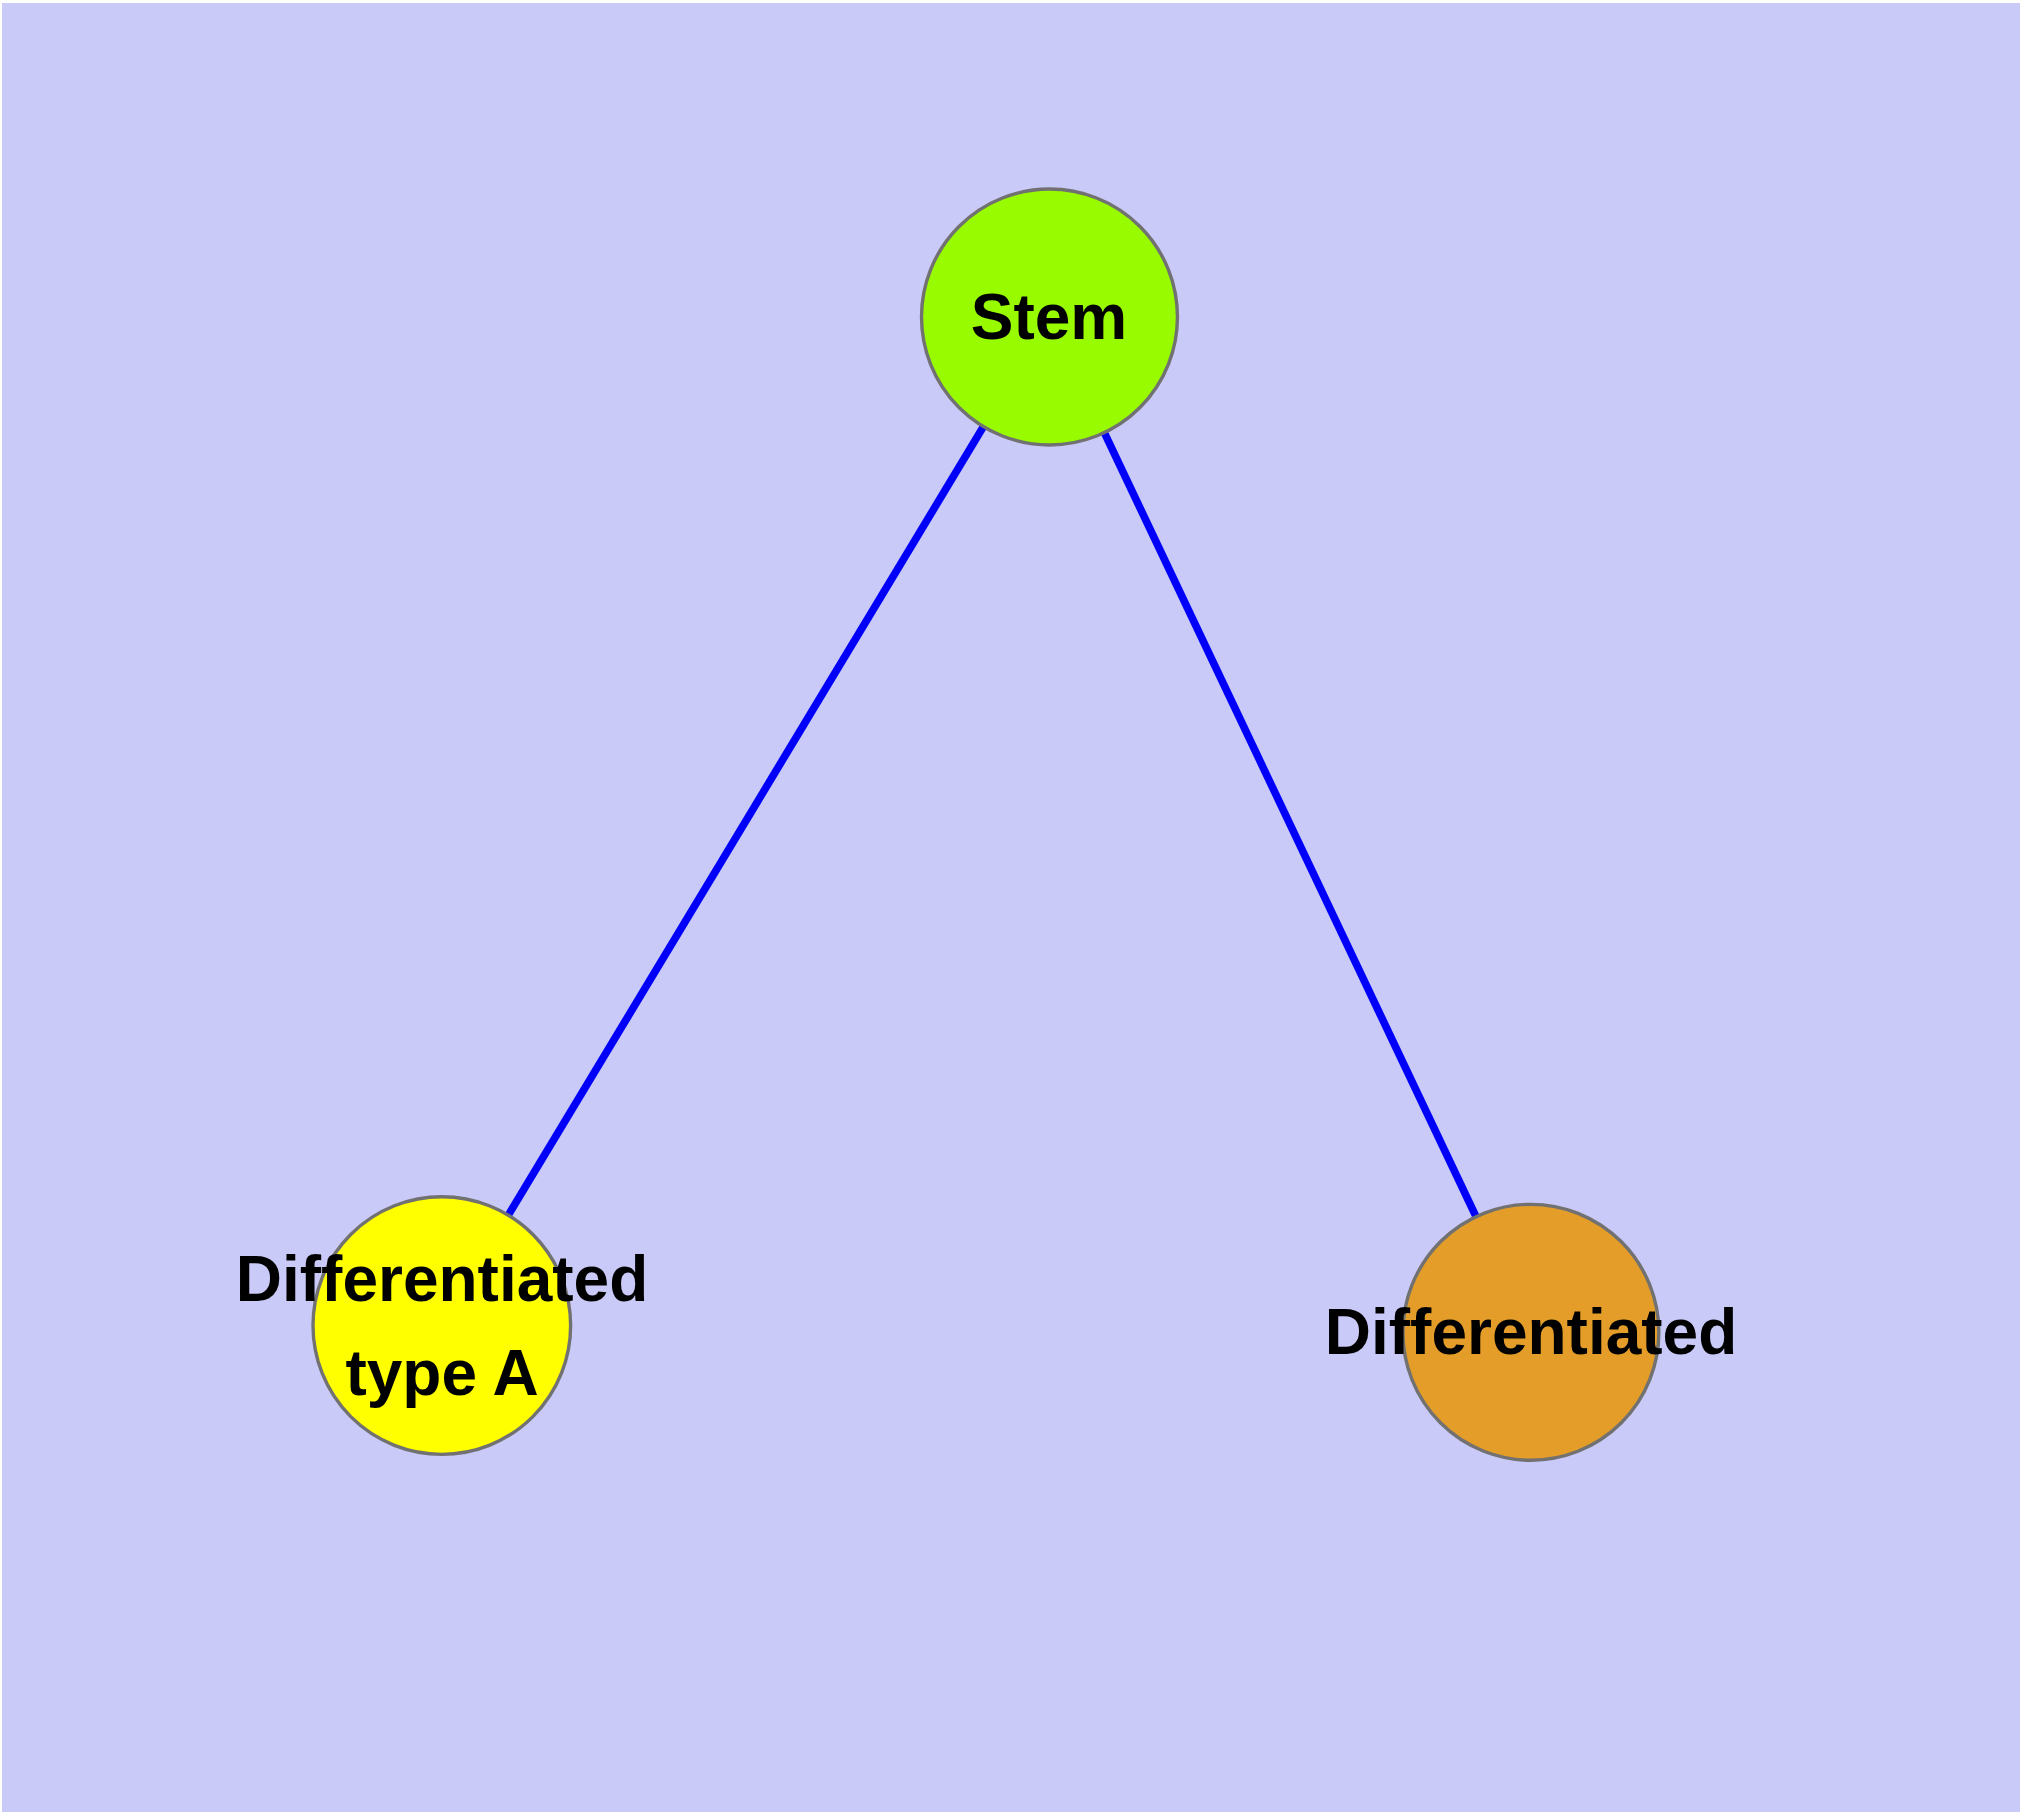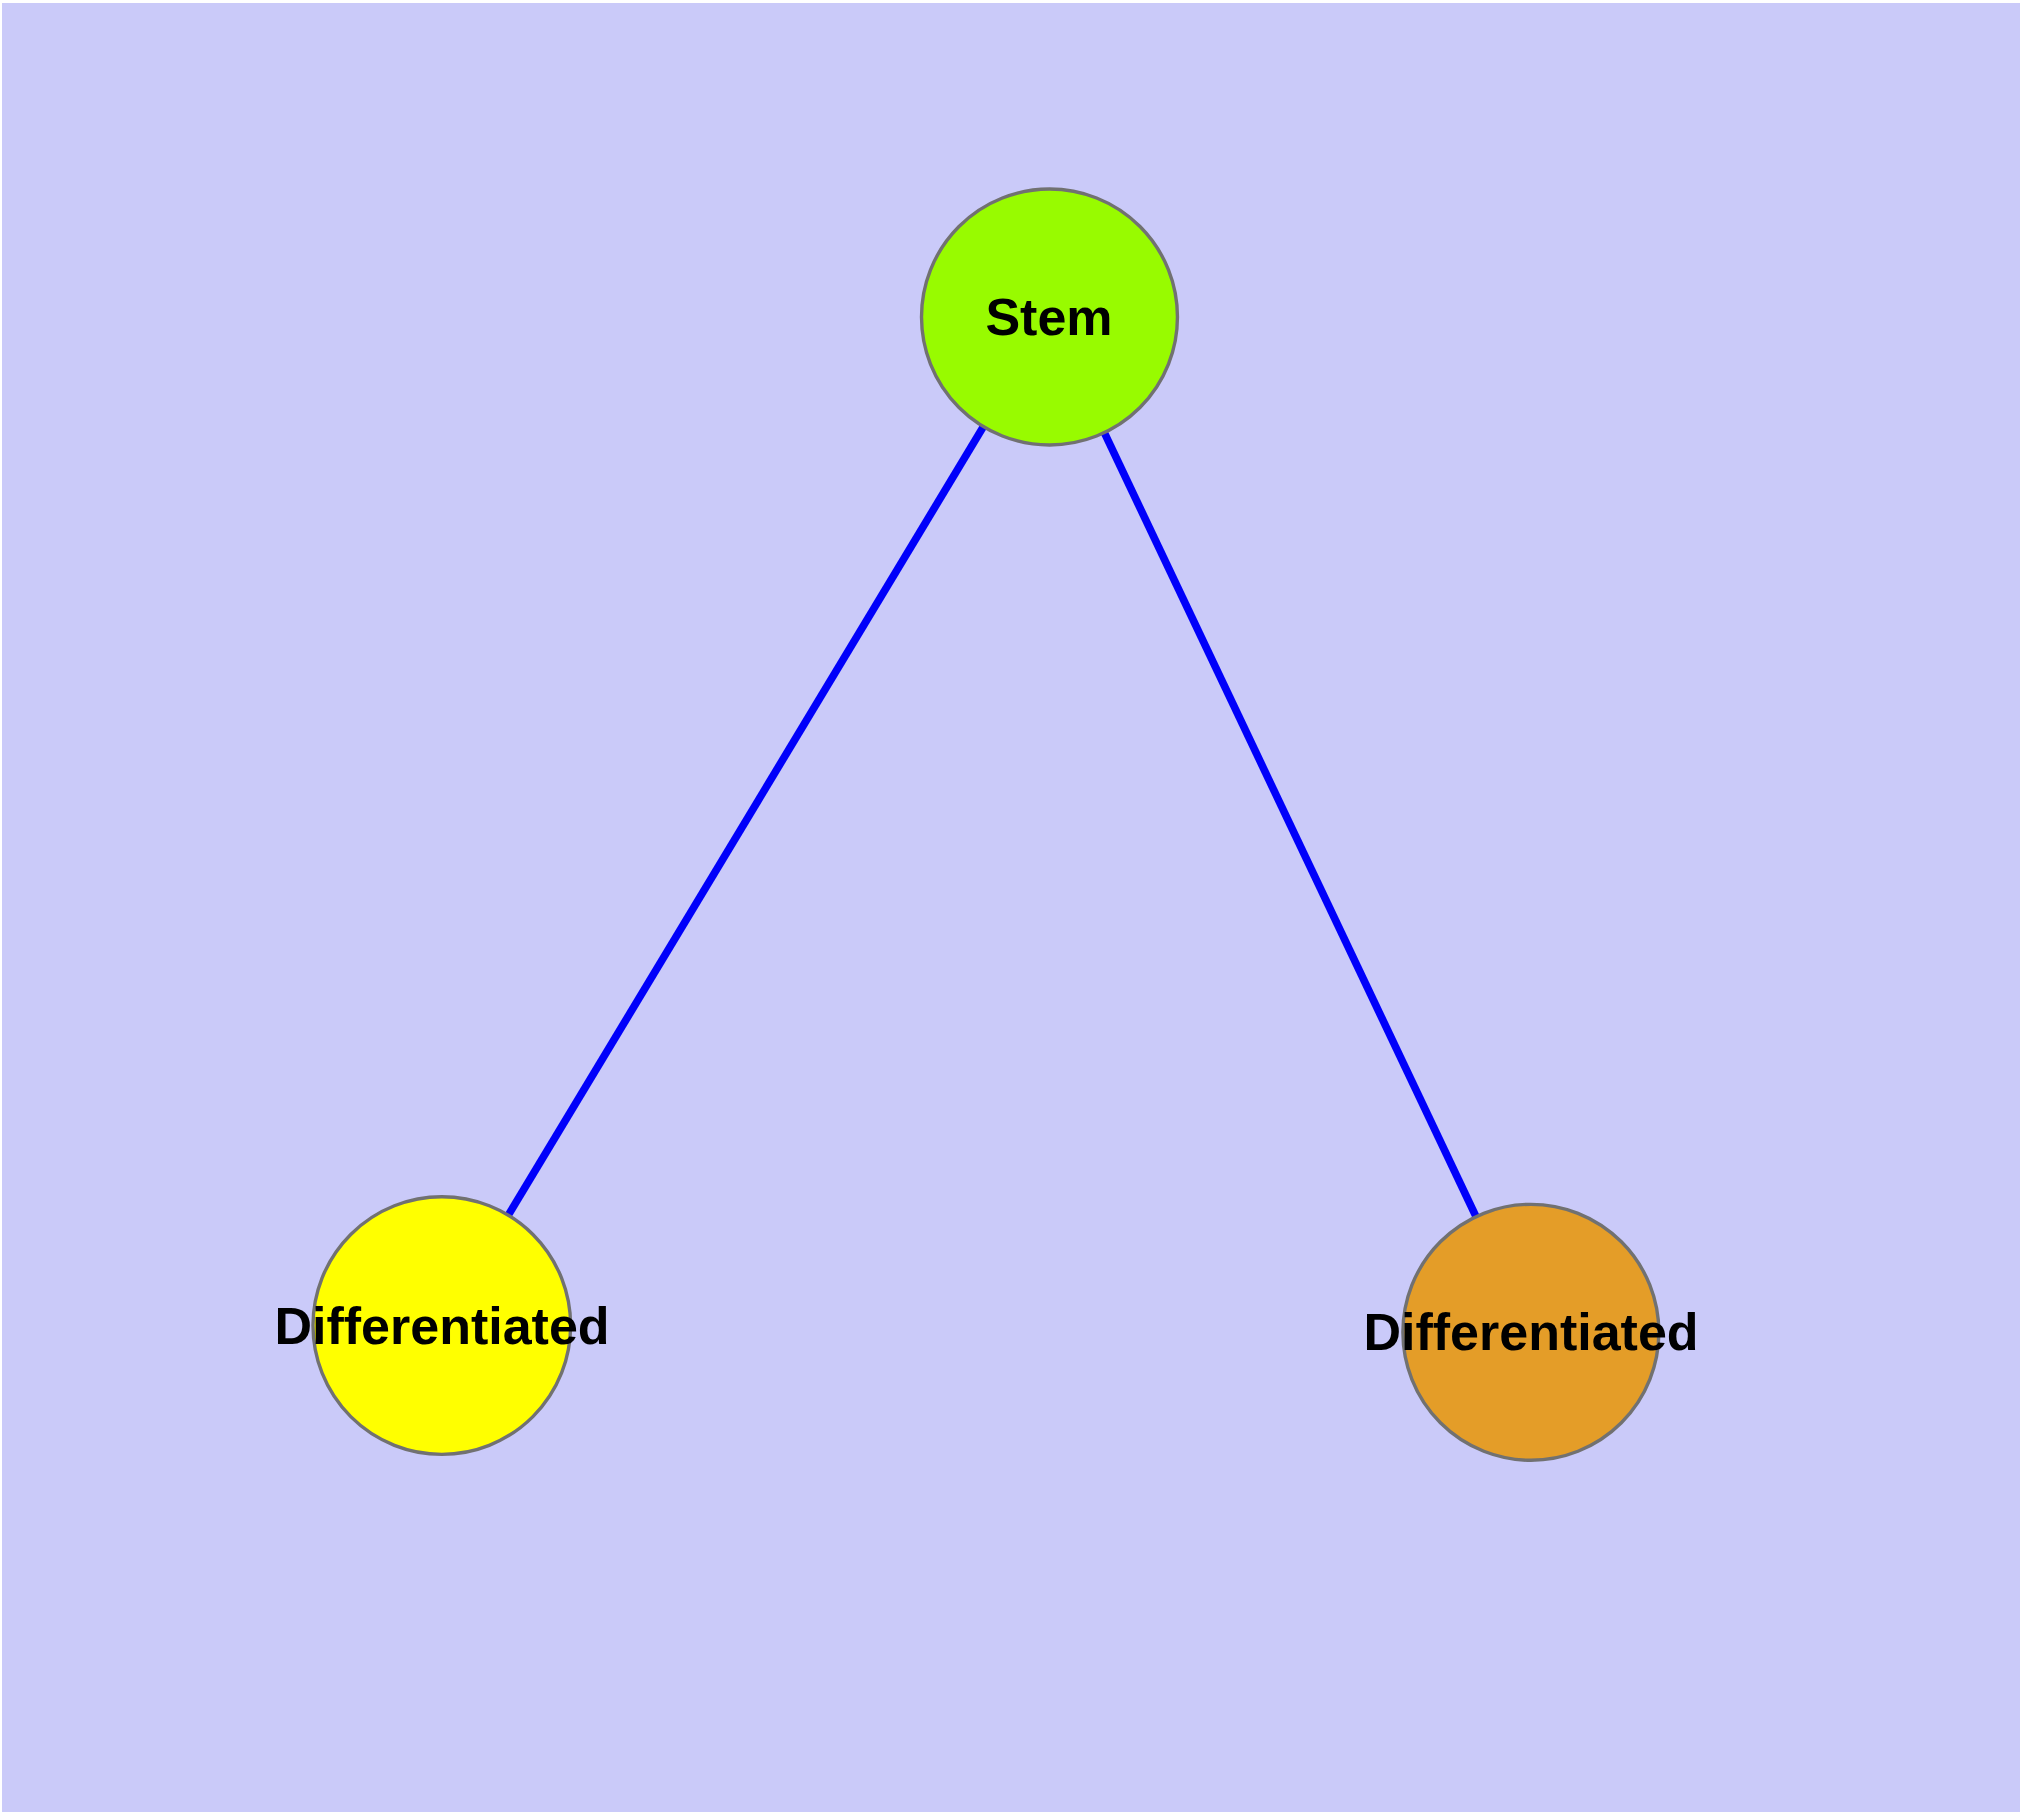--- a/index.html
+++ b/index.html
@@ -36,21 +36,21 @@
   .node-circle {
     stroke: #717171;
     stroke-width: 4px;
   }
   .node-label {
     position: absolute;
     transform: translate(-50%, -50%);
     text-align: center;
     color: #000000;
     font-weight: bold;
-    font-size: 52px;
+    font-size: 64px;
     line-height: 94px;
     white-space: nowrap;
   }
 </style>
 </head>
 <body>
 
 <div id="app">
 
   <div class="diagram-bg" style="background-color: rgb(202, 202, 249);"></div>
@@ -67,20 +67,21 @@
 
     <circle class="node-circle" cx="1806" cy="1572" r="151" fill="#E49D28"></circle>
   </svg>
 
   <div class="node-label" style="left:1049px; top:317px;">
     <div>Stem</div>
   </div>
 
   <div class="node-label" style="left:442px; top:1326px;">
     <div>Differentiated</div>
+    <div>type A</div>
   </div>
 
   <div class="node-label" style="left:1531px; top:1332px;">
     <div>Differentiated</div>
   </div>
 
 </div>
 
 
 </body></html>

